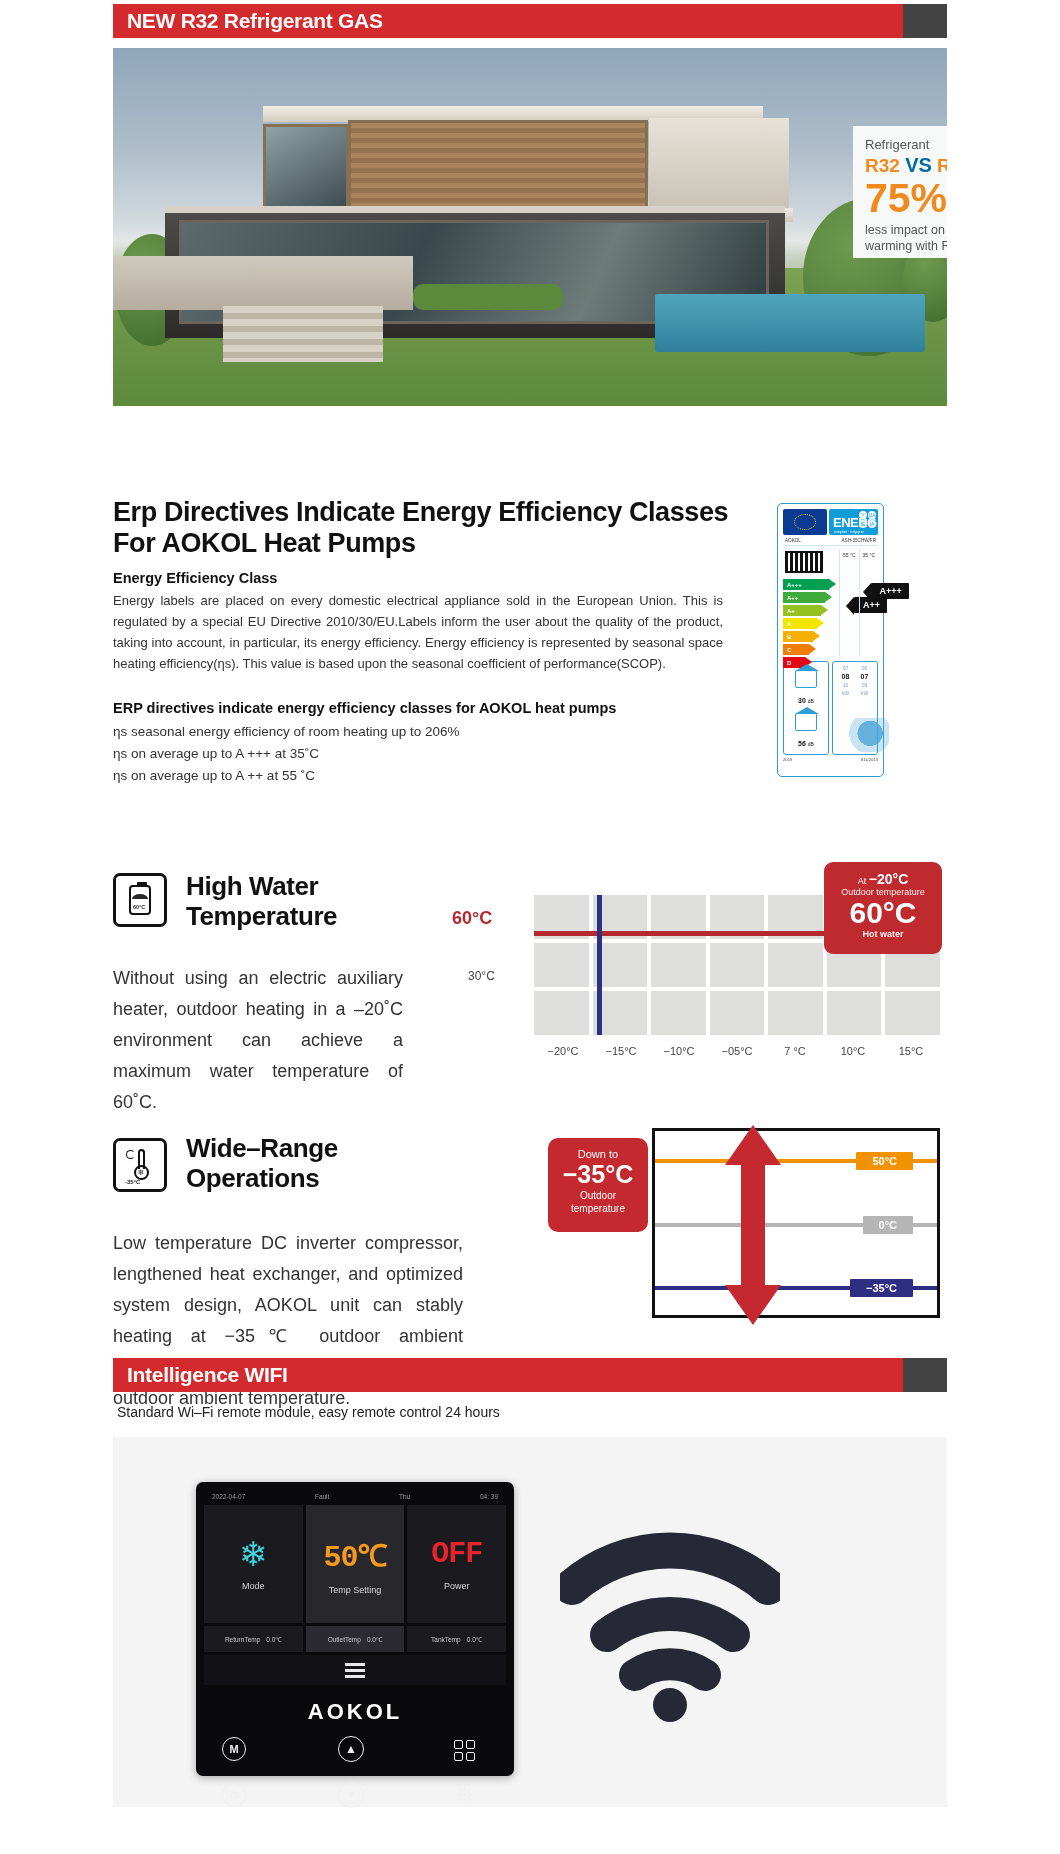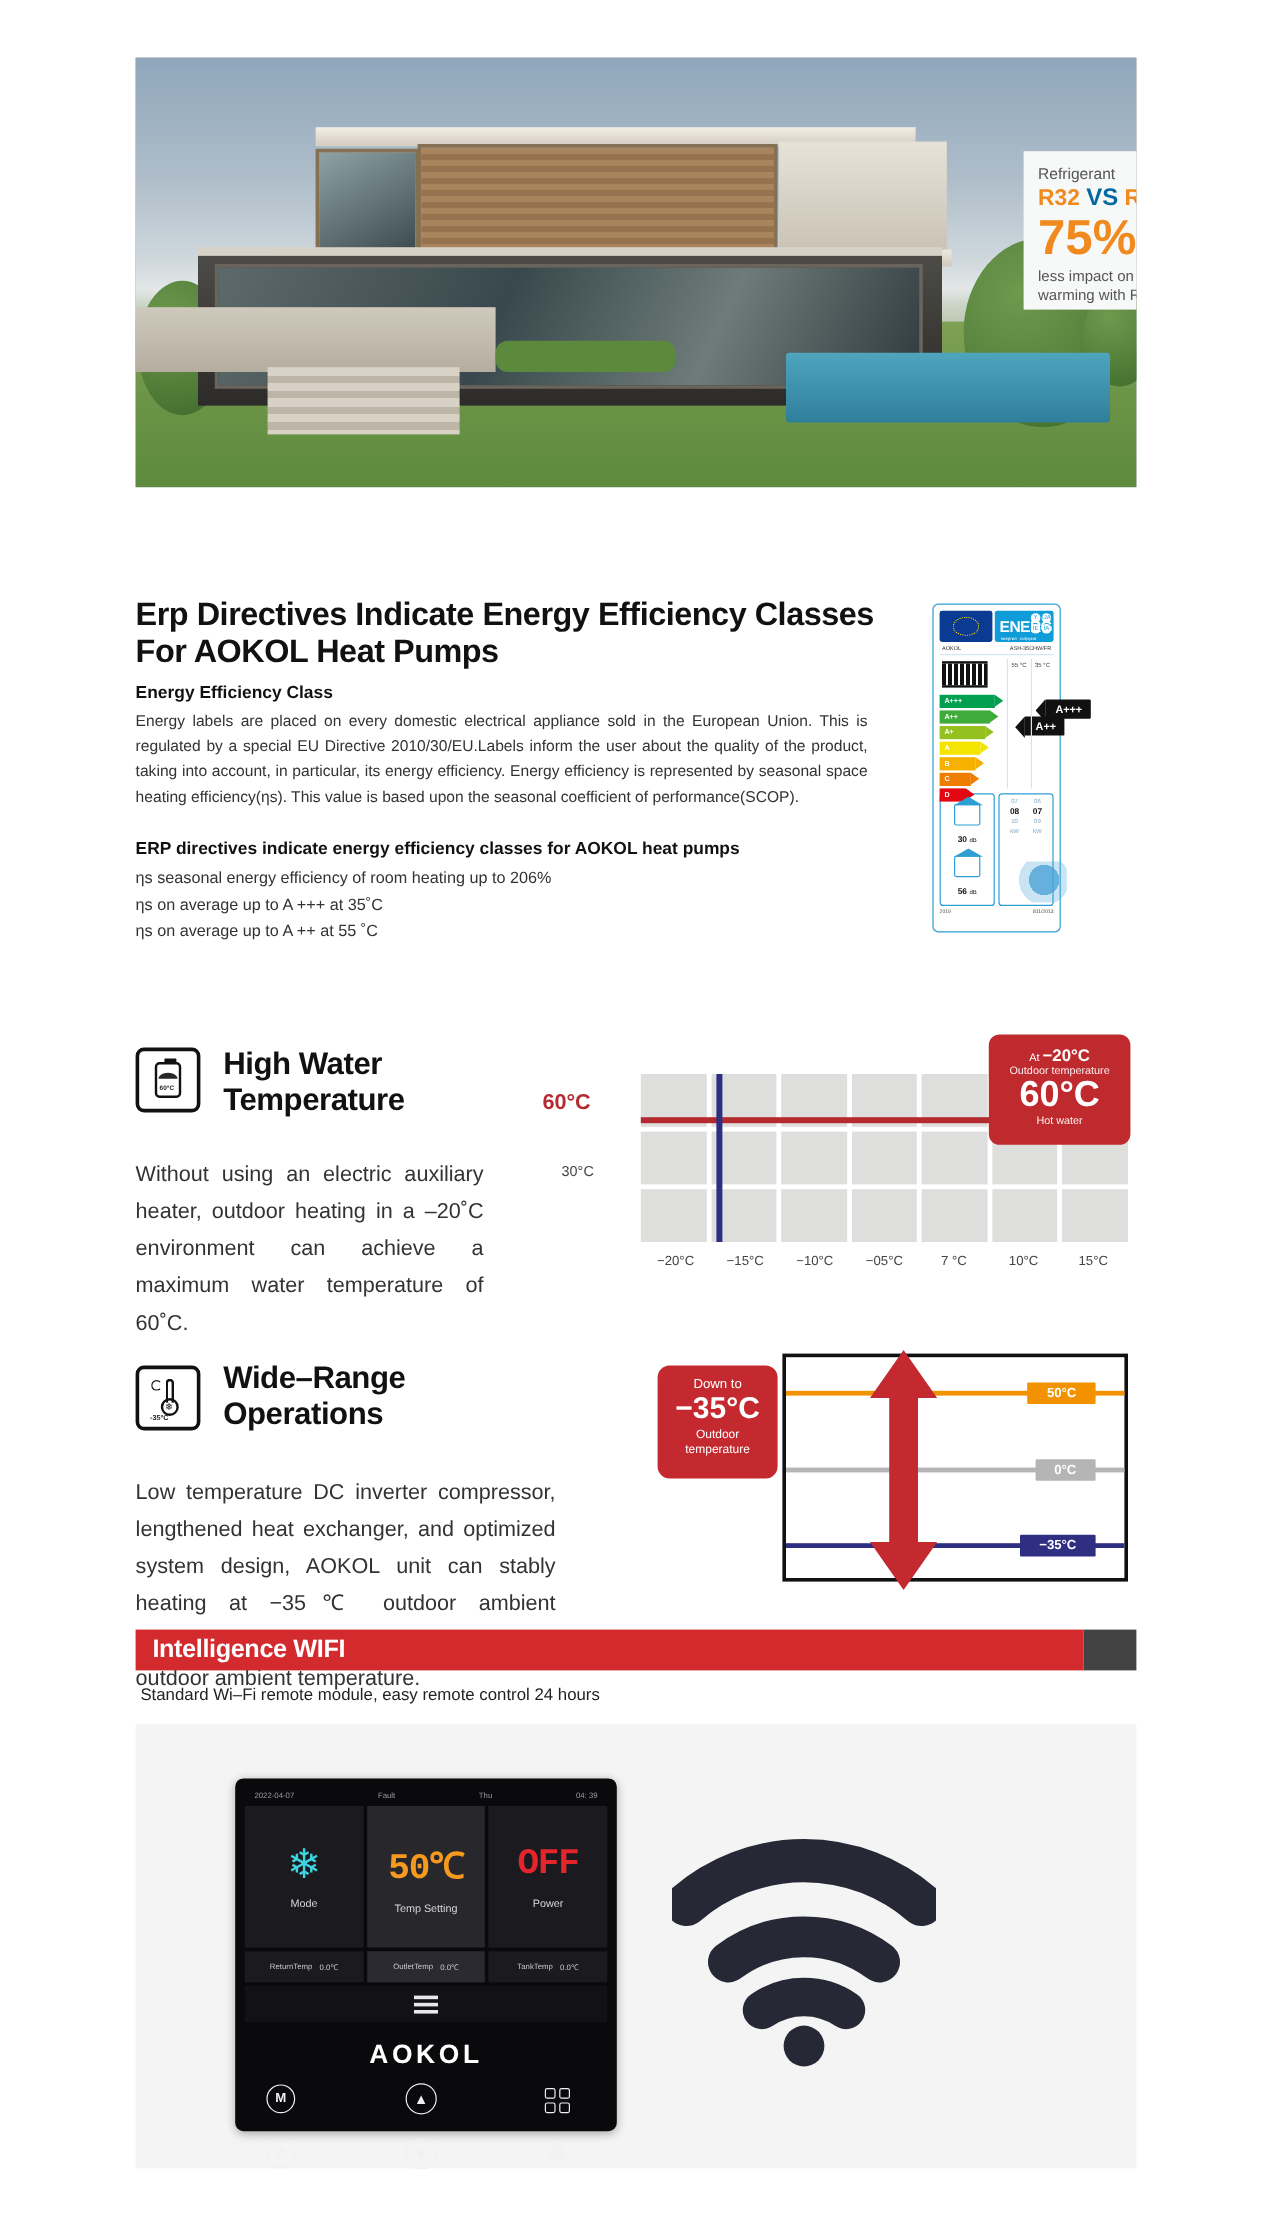--- a/index.html
+++ b/index.html
@@ -268,21 +268,21 @@
     display: grid; grid-template-columns: repeat(7, 1fr); font-size: 11px; color: #444; text-align: center;
   }
   .badge-60 {
     position: absolute; left: 824px; top: 862px; width: 118px; height: 92px;
     background: #bf2a2f; border-radius: 9px; color: #fff; text-align: center; padding-top: 9px;
   }
   .badge-60 .l1 { font-size: 9px; }
   .badge-60 .l1 b { font-size: 14px; }
   .badge-60 .l2 { font-size: 9px; opacity: .92; }
   .badge-60 .big { font-size: 30px; font-weight: bold; line-height: 1.05; }
-  .badge-60 .l3 { font-size: 9px; opacity: .92; }
+  .badge-60 .l3 { font-size: 9px; opacity: .92; font-weight: bold; }
 
   
   .wr-badge {
     position: absolute; left: 548px; top: 1138px; width: 100px; height: 94px;
     background: #c3292e; border-radius: 10px; color: #fff; text-align: center; padding-top: 10px;
   }
   .wr-badge .t { font-size: 11px; }
   .wr-badge .big { font-size: 25px; font-weight: bold; line-height: 1.15; }
   .wr-badge .s { font-size: 10px; line-height: 1.3; }
   .wr-box { position: absolute; left: 652px; top: 1128px; width: 288px; height: 190px; border: 3px solid #111; }
@@ -344,20 +344,26 @@
   .grid-btn i { display: block; width: 9px; height: 9px; border: 1.6px solid #f0f0f2; border-radius: 2px; }
   .power-glyph { font-size: 22px; }
 
   .wifi-icon { position: absolute; left: 560px; top: 1525px; width: 220px; height: 200px; }
 </style>
 </head>
 <body>
 
 <div class="page">
 
+  <div class="banner" style="left:113px; top:4px; width:834px;">
+    <div class="bar-red">
+      <span>NEW R32 Refrigerant GAS</span>
+    </div>
+    <div class="bar-dark"></div>
+  </div>
 
   <div class="hero">
     <div class="hero-sky"></div>
     <div class="hero-lawn"></div>
     <div class="hero-tree t1"></div>
     <div class="hero-tree t2"></div>
     <div class="hero-tree t3"></div>
     <div class="hero-slab-roof"></div>
     <div class="hero-wood-upper"></div>
     <div class="hero-right-wall"></div>

